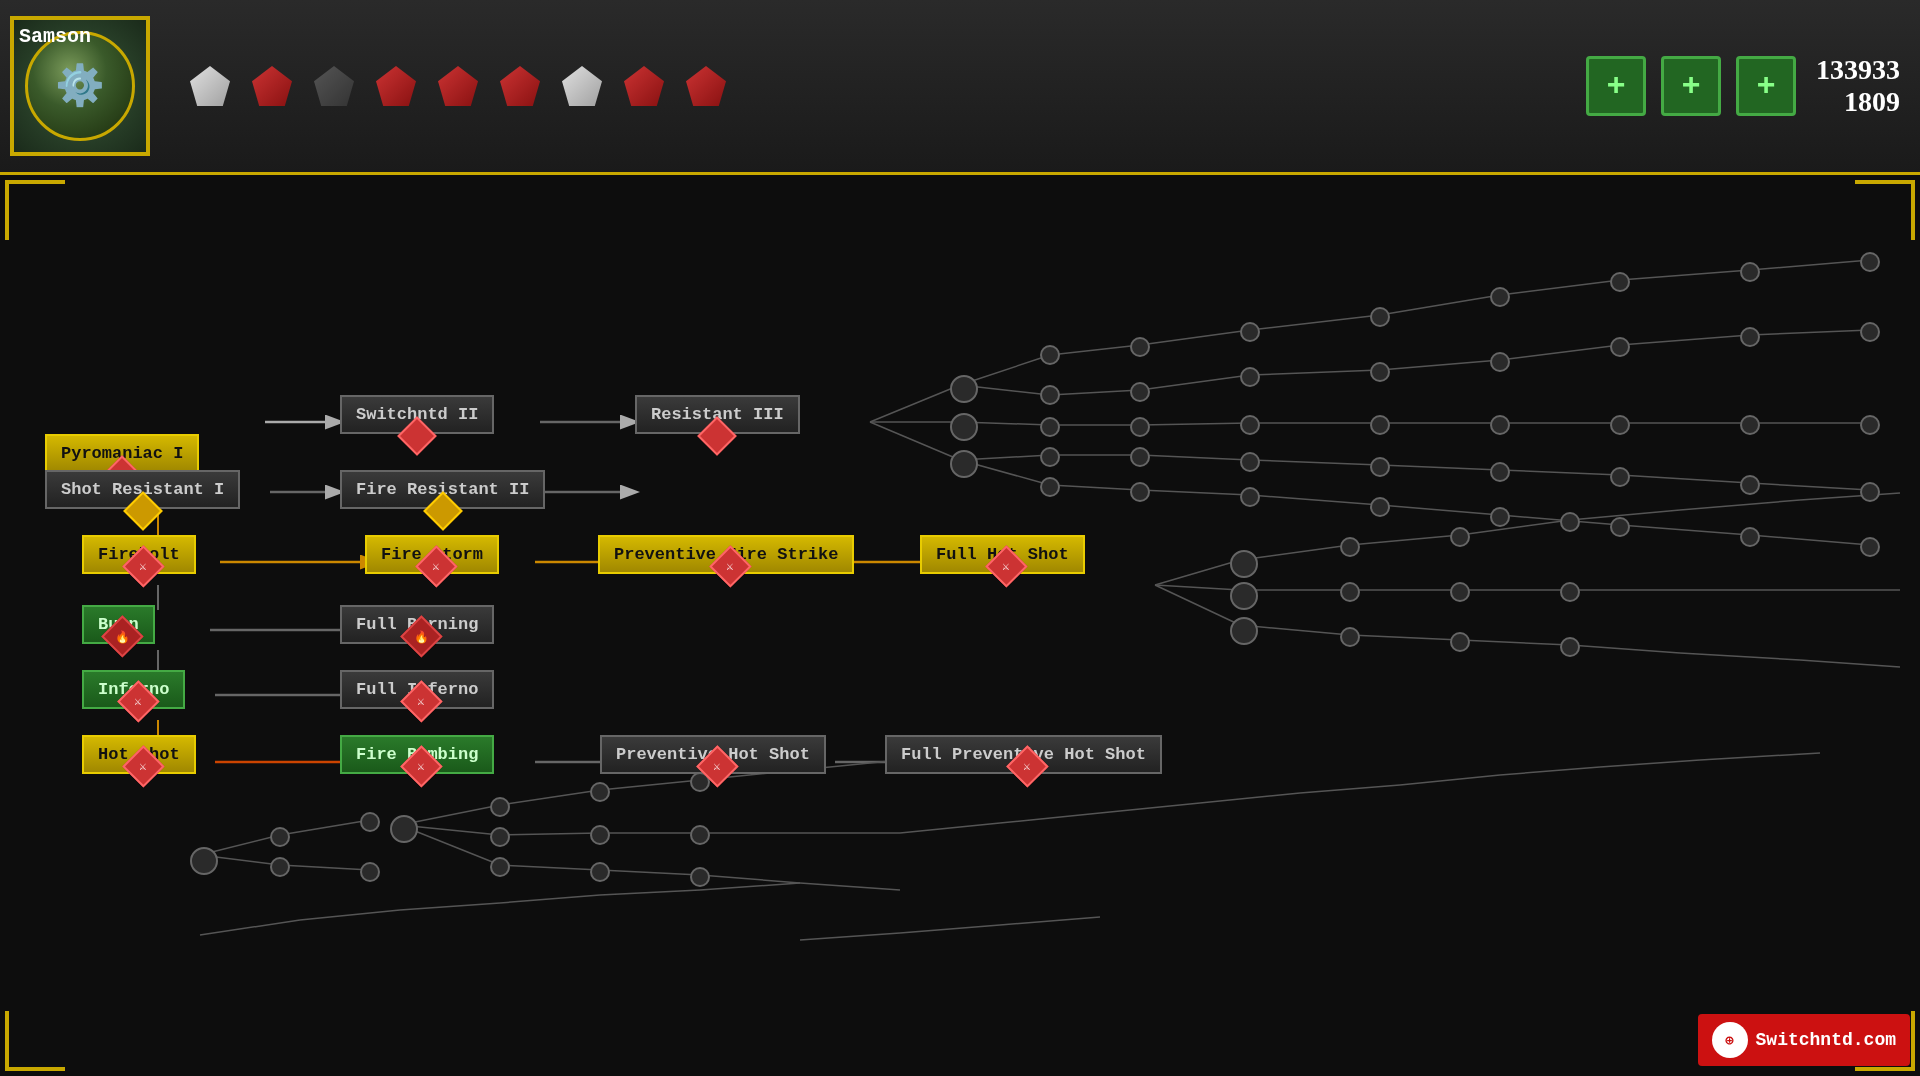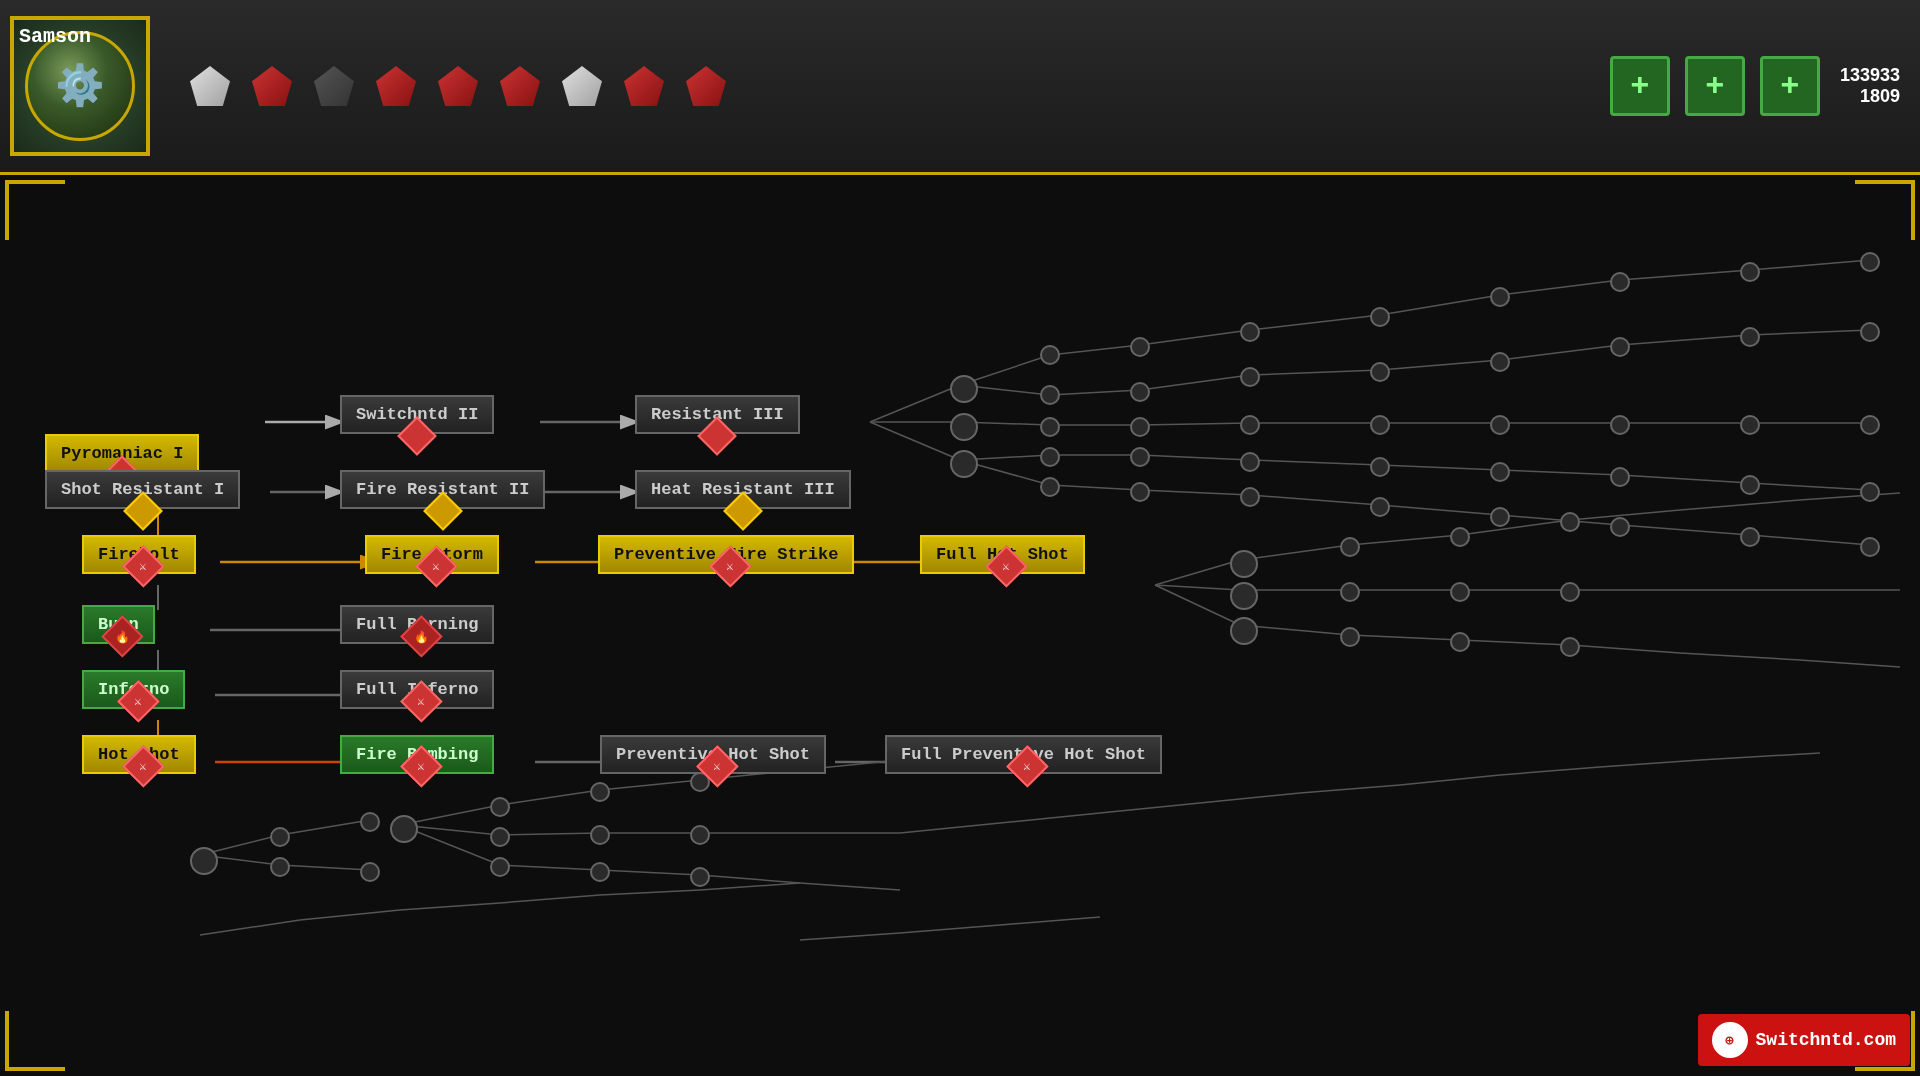--- a/index.html
+++ b/index.html
@@ -124,22 +124,22 @@
     }
 
     #currency-panel {
       display: flex;
       flex-direction: column;
       align-items: flex-end;
       margin-right: 10px;
     }
     .currency-value {
       color: white;
-      font-size: 18px;
-      font-family: Liberation Sans, sans-serif;
+      font-size: 28px;
+      font-family: Liberation Serif, serif;
       font-weight: bold;
     }
 
     
     #skill-area {
       width: 100%;
       height: calc(100% - 175px);
       background: #0d0d0d;
       position: relative;
       overflow: hidden;
@@ -519,26 +519,20 @@
     <div class="diamond-node diamond-gold" style="position:absolute;bottom:-16px;left:50%;transform:translateX(-50%) rotate(45deg);"></div>
   </div>
 
   <div class="skill-node" style="left:340px;top:295px;">
     <div class="skill-box dark-bg">
       <span>Fire Resistant II</span>
     </div>
     <div class="diamond-node diamond-gold" style="position:absolute;bottom:-16px;left:50%;transform:translateX(-50%) rotate(45deg);"></div>
   </div>
 
-  <div class="skill-node" style="left:635px;top:295px;">
-    <div class="skill-box dark-bg">
-      <span>Heat Resistant III</span>
-    </div>
-    <div class="diamond-node diamond-gold" style="position:absolute;bottom:-16px;left:50%;transform:translateX(-50%) rotate(45deg);"></div>
-  </div>
 
   <div class="skill-node" style="left:82px;top:360px;">
     <div class="skill-box yellow-bg">
       <span>Firebolt</span>
     </div>
     <div class="skill-icon">
         <span class="skill-icon-inner">⚔</span>
       </div>
   </div>
 

